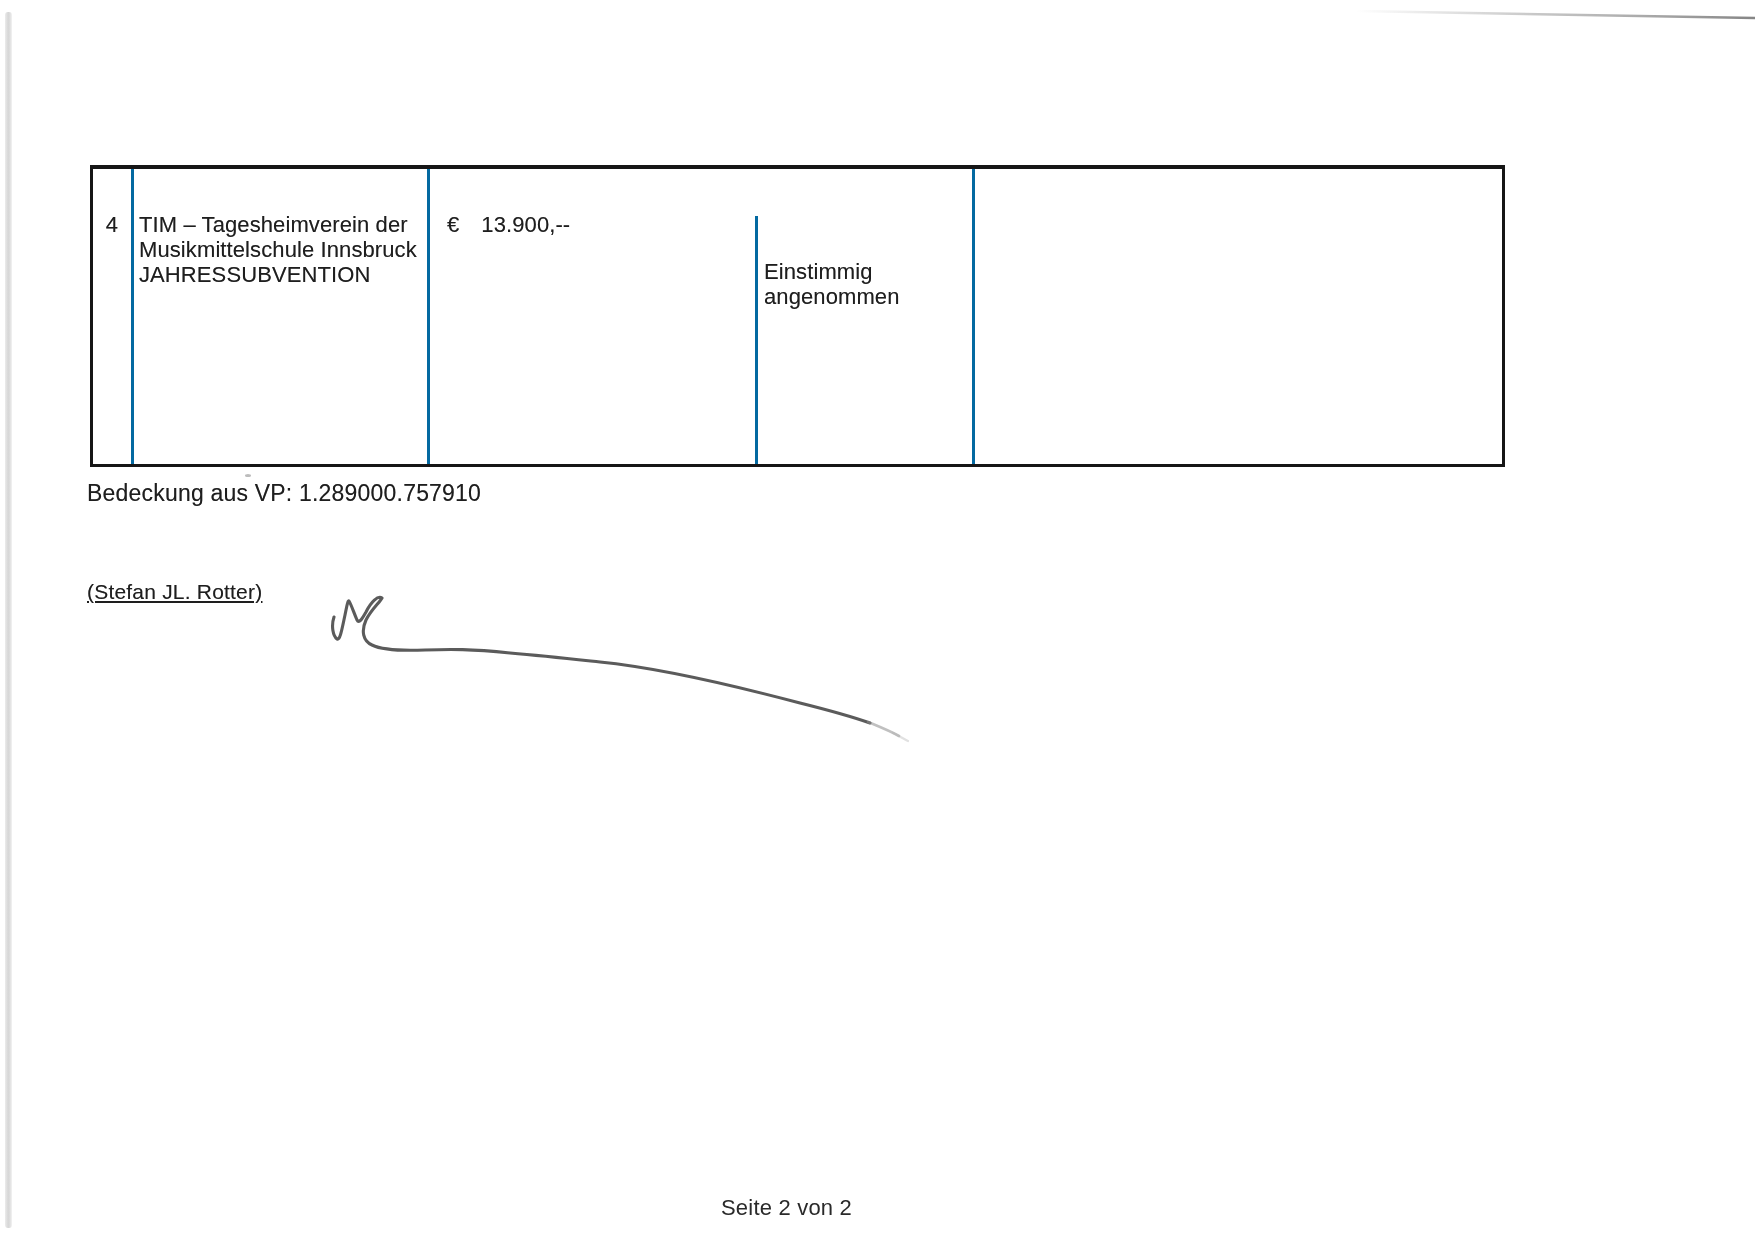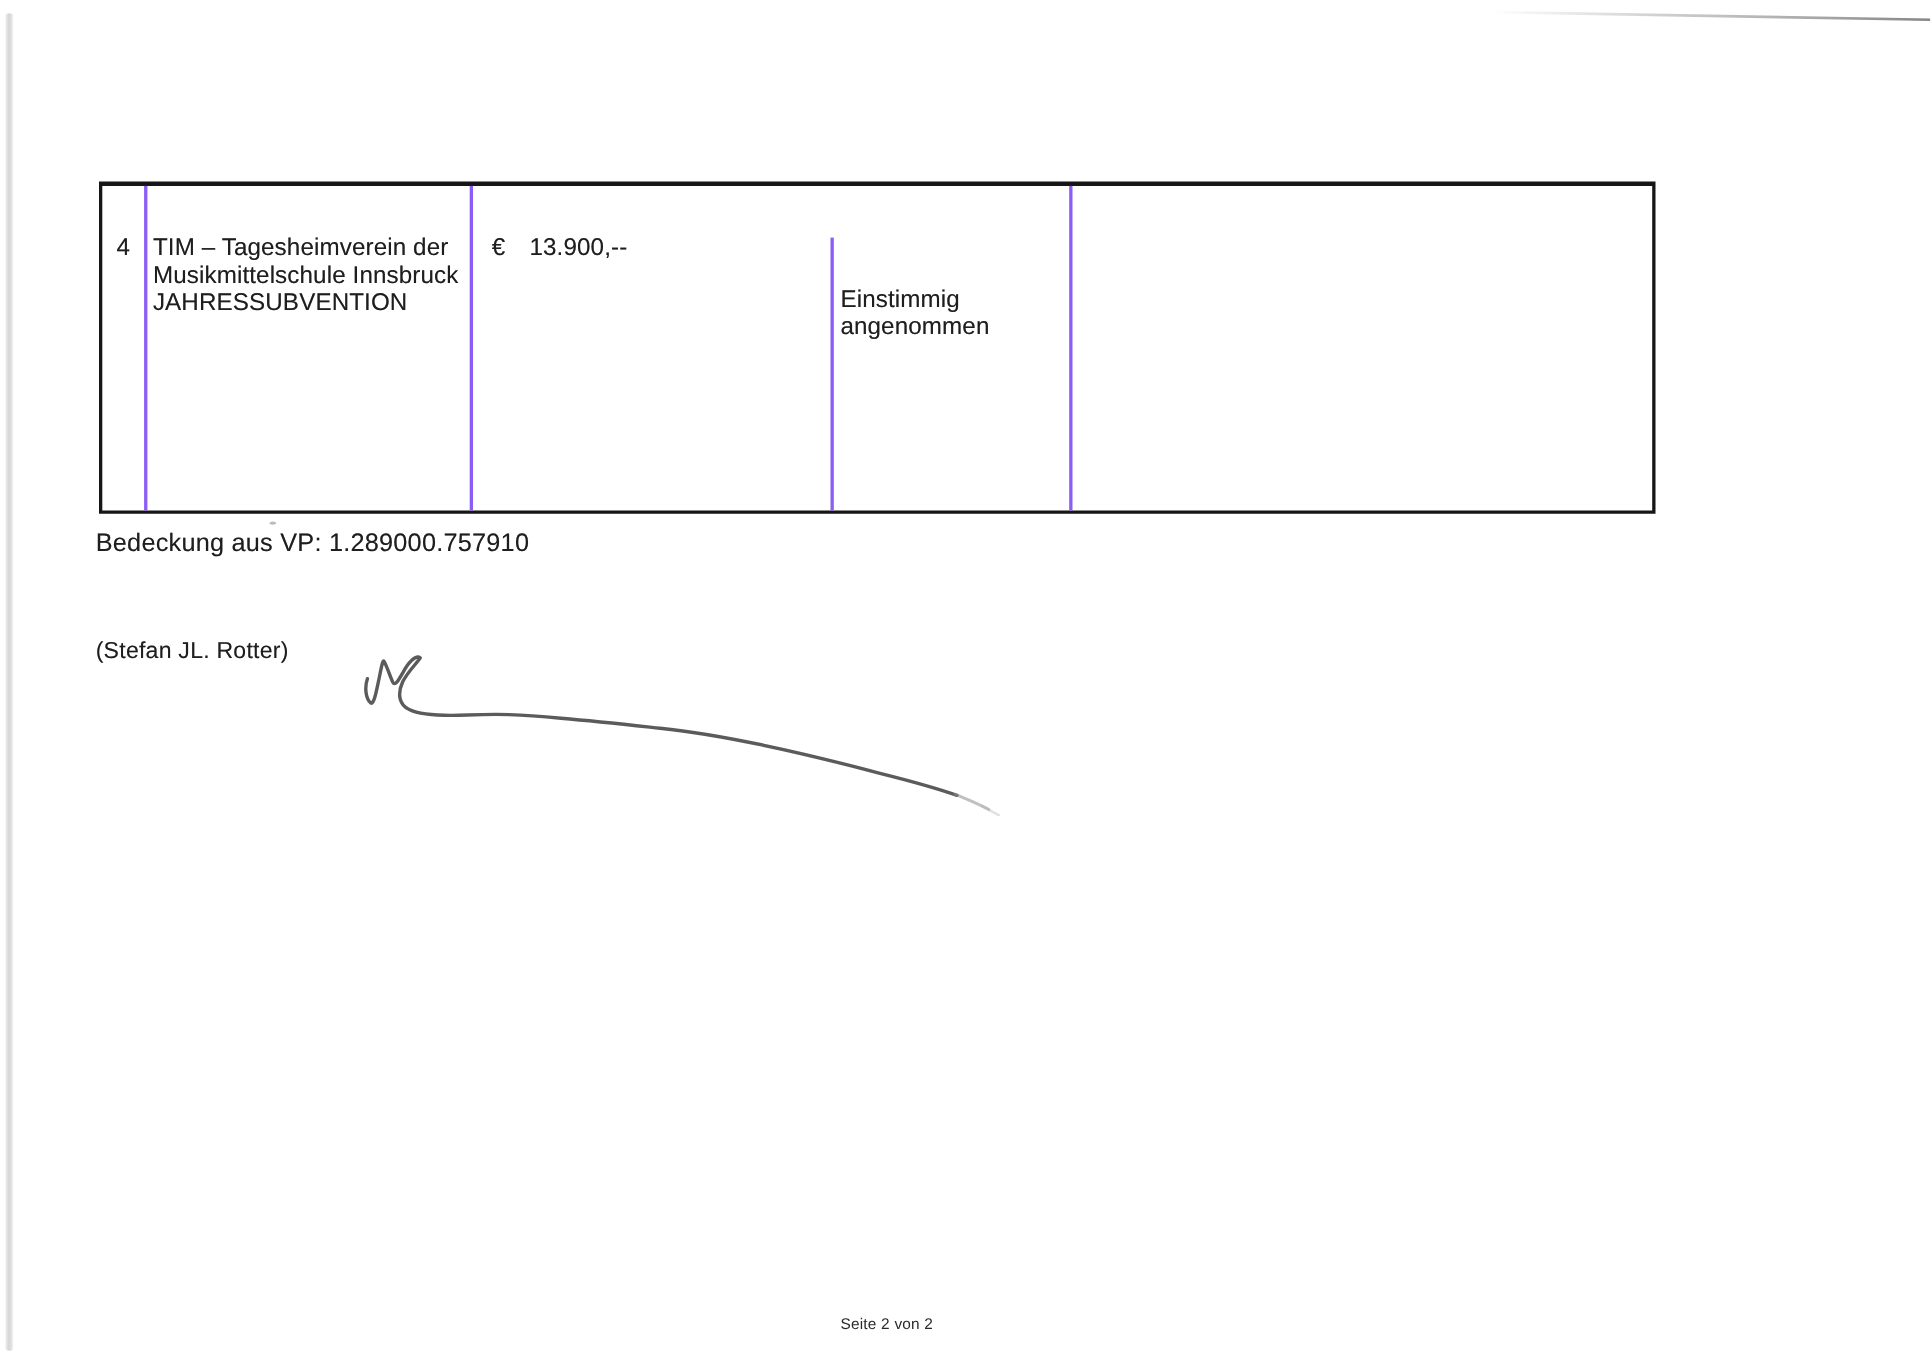--- a/index.html
+++ b/index.html
@@ -61,21 +61,21 @@
   .doc-table .cell {
     box-sizing: border-box;
     padding: 43px 4px 0 5px;
     font-size: 22px;
     line-height: 25px;
     white-space: pre-line;
     letter-spacing: 0.1px;
     text-shadow: 0 0 0.5px rgba(30,30,30,0.45);
   }
   .doc-table .cell + .cell {
-    border-left: 3px solid #8b5cf6;
+    border-left: 3px solid #0369a1;
   }
   .cell.num {
     text-align: center;
     padding-left: 0;
     padding-right: 0;
   }
   .cell.amount {
     display: flex;
     flex-direction: row;
     align-items: flex-start;
@@ -95,32 +95,33 @@
     text-shadow: 0 0 0.5px rgba(30,30,30,0.45);
     text-align: center;
   }
   .signatory {
     position: absolute;
     left: 87px;
     top: 580px;
     font-size: 21px;
     letter-spacing: 0.2px;
     text-shadow: 0 0 0.5px rgba(30,30,30,0.4);
+    text-decoration: underline;
   }
   .signature-svg {
     position: absolute;
     left: 0;
     top: 0;
     pointer-events: none;
   }
   .page-footer {
     position: absolute;
-    left: 764px;
+    left: 721px;
     top: 1195px;
-    font-size: 14px;
+    font-size: 22px;
     color: #2a2a2a;
     letter-spacing: 0.2px;
   }
 </style>
 </head>
 <body>
 
 <div class="edge-strip"></div>
 <div class="speck"></div>
 <svg class="artifact-svg" width="1755" height="40" viewBox="0 0 1755 40">

